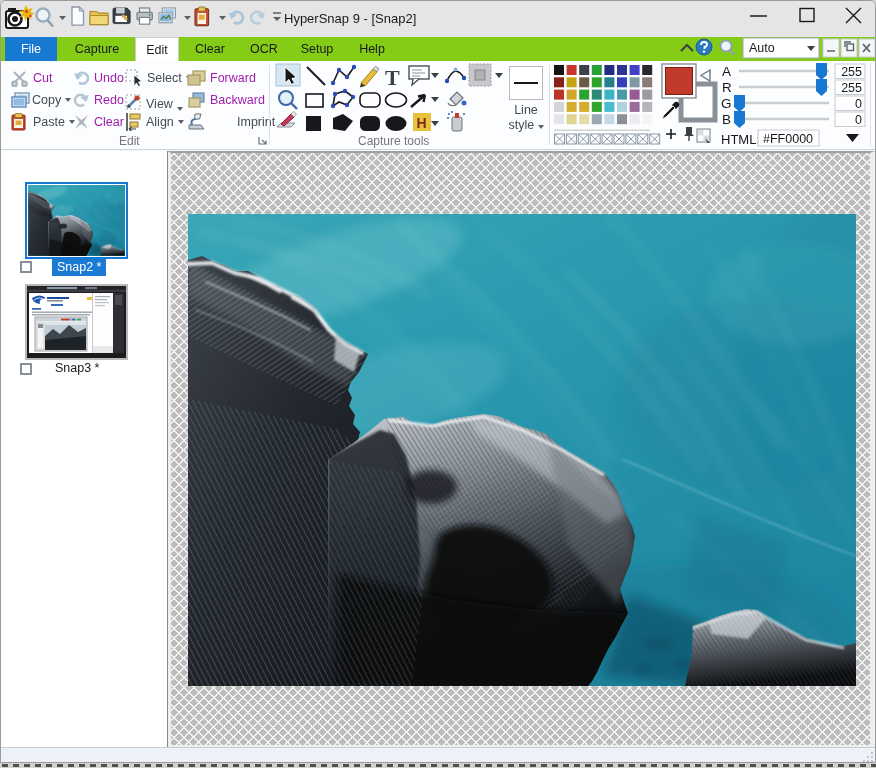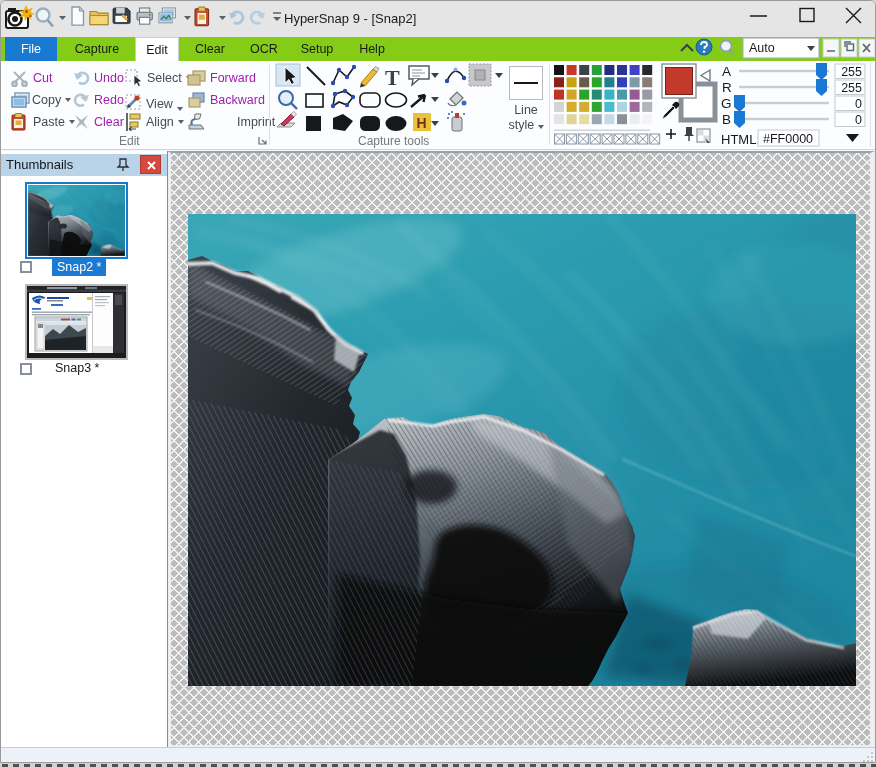--- a/index.html
+++ b/index.html
@@ -624,32 +624,20 @@
       <path d="M295,73 l6.5,8 6.5,-8 z" fill="#16181c"></path>
     </svg>
   </div>
   <div id="main">
     <div id="canvas">
       <div id="photo"><svg width="668" height="472" viewBox="0 0 668 472">
             <use href="#picg"></use>
           </svg></div>
     </div>
     <div id="thumbpanel">
-      <div id="thumbhdr">
-        <span style="position:absolute;left:5px;top:3px;font-size:13px;color:#14181c;">Thumbnails</span>
-        <svg width="14" height="16" style="position:absolute;left:115px;top:3px">
-            <path d="M4,2 h6 v6 l2,2 h-10 l2,-2 Z" fill="none" stroke="#2a2e34" stroke-width="1.3"></path>
-            <path d="M7,10 v4" stroke="#2a2e34" stroke-width="1.3"></path>
-          </svg>
-        <div style="position:absolute;left:139px;top:1px;width:21px;height:19px;background:#d44a3e;border:1px solid #b03a30;">
-          <svg width="21" height="19">
-              <path d="M7,6 l7,7 M14,6 l-7,7" stroke="#fff" stroke-width="1.8"></path>
-            </svg>
-        </div>
-      </div>
       <div style="position:absolute;left:24px;top:31px;width:103px;height:77px;border:2px solid #1579d6;background:#fff;padding:1px;">
         <svg width="97" height="71" viewBox="0 0 668 472" preserveAspectRatio="none">
             <use href="#picg"></use>
           </svg>
       </div>
       <div style="position:absolute;left:19px;top:110px;width:12px;height:12px;border:2px solid #87909a;background:#fff;"></div>
       <div style="position:absolute;left:51px;top:108px;background:#1b7ad4;color:#fff;font-size:12.5px;padding:1px 5px 2px;">Snap2 *</div>
       <div style="position:absolute;left:24px;top:133px;width:103px;height:76px;border:2px solid #b9b9b9;background:#fff;">
         <svg width="99" height="72" viewBox="0 0 99 72">
           <rect width="99" height="72" fill="#1c1c1e"></rect>

